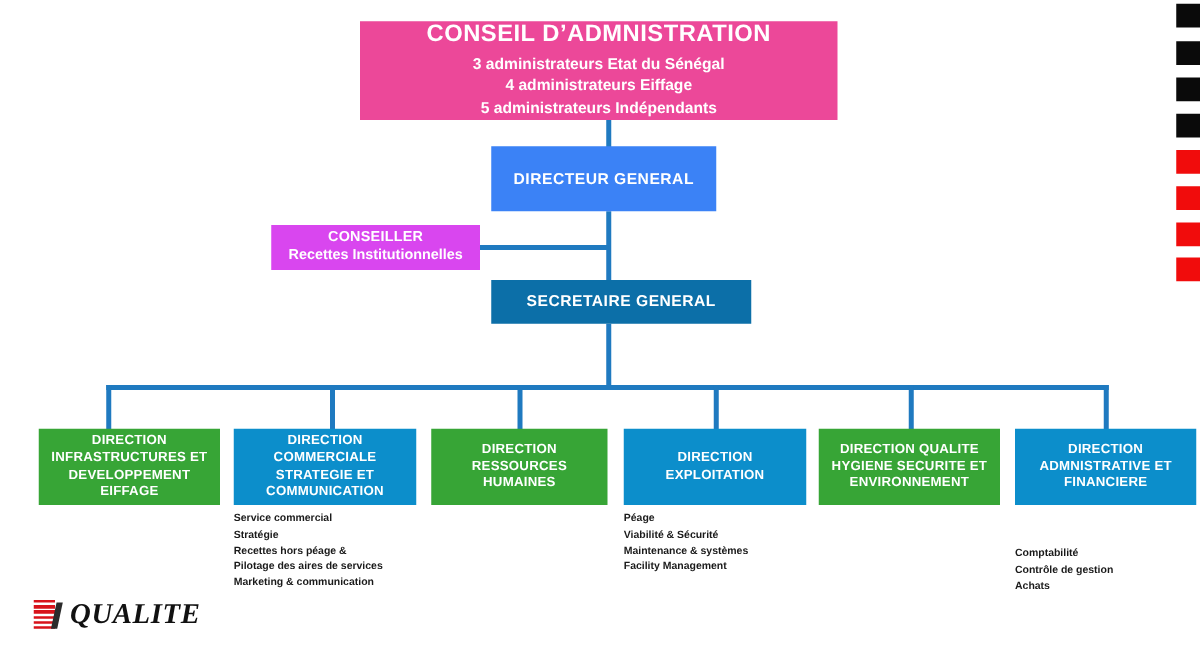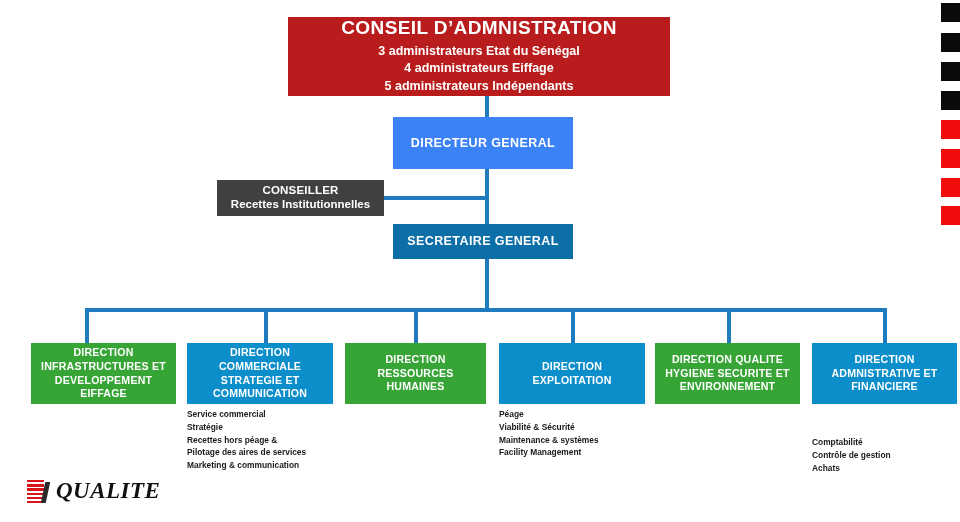--- a/index.html
+++ b/index.html
@@ -41,40 +41,40 @@
   .box .ttl {
     font-weight: bold;
     letter-spacing: .2px;
   }
   .box .sub {
     font-weight: bold;
   }
 
   #board {
     left: 288px; top: 17px; width: 382px; height: 79px;
-    background: #b91c1c;
+    background: #ec4899;
   }
   #board .ttl { font-size: 19px; letter-spacing: .4px; margin-bottom: 3px; }
   #board .sub { font-size: 12.5px; line-height: 1.42; font-weight: bold; }
 
   #dg {
     left: 393px; top: 117px; width: 180px; height: 52px;
     background: #3b82f6;
   }
   #dg .ttl { font-size: 12.5px; letter-spacing: .4px; }
 
   #adviser {
     left: 217px; top: 180px; width: 167px; height: 36px;
-    background: #404040;
+    background: #d946ef;
   }
   #adviser .ttl { font-size: 11.5px; }
   #adviser .sub { font-size: 11.5px; font-weight: bold; }
 
   #sg {
-    left: 393px; top: 224px; width: 180px; height: 35px;
+    left: 393px; top: 224px; width: 208px; height: 35px;
     background: #0c6fa8;
   }
   #sg .ttl { font-size: 12.5px; letter-spacing: .4px; }
 
   
   .dept {
     position: absolute;
     top: 343px;
     height: 61px;
     box-sizing: border-box;

